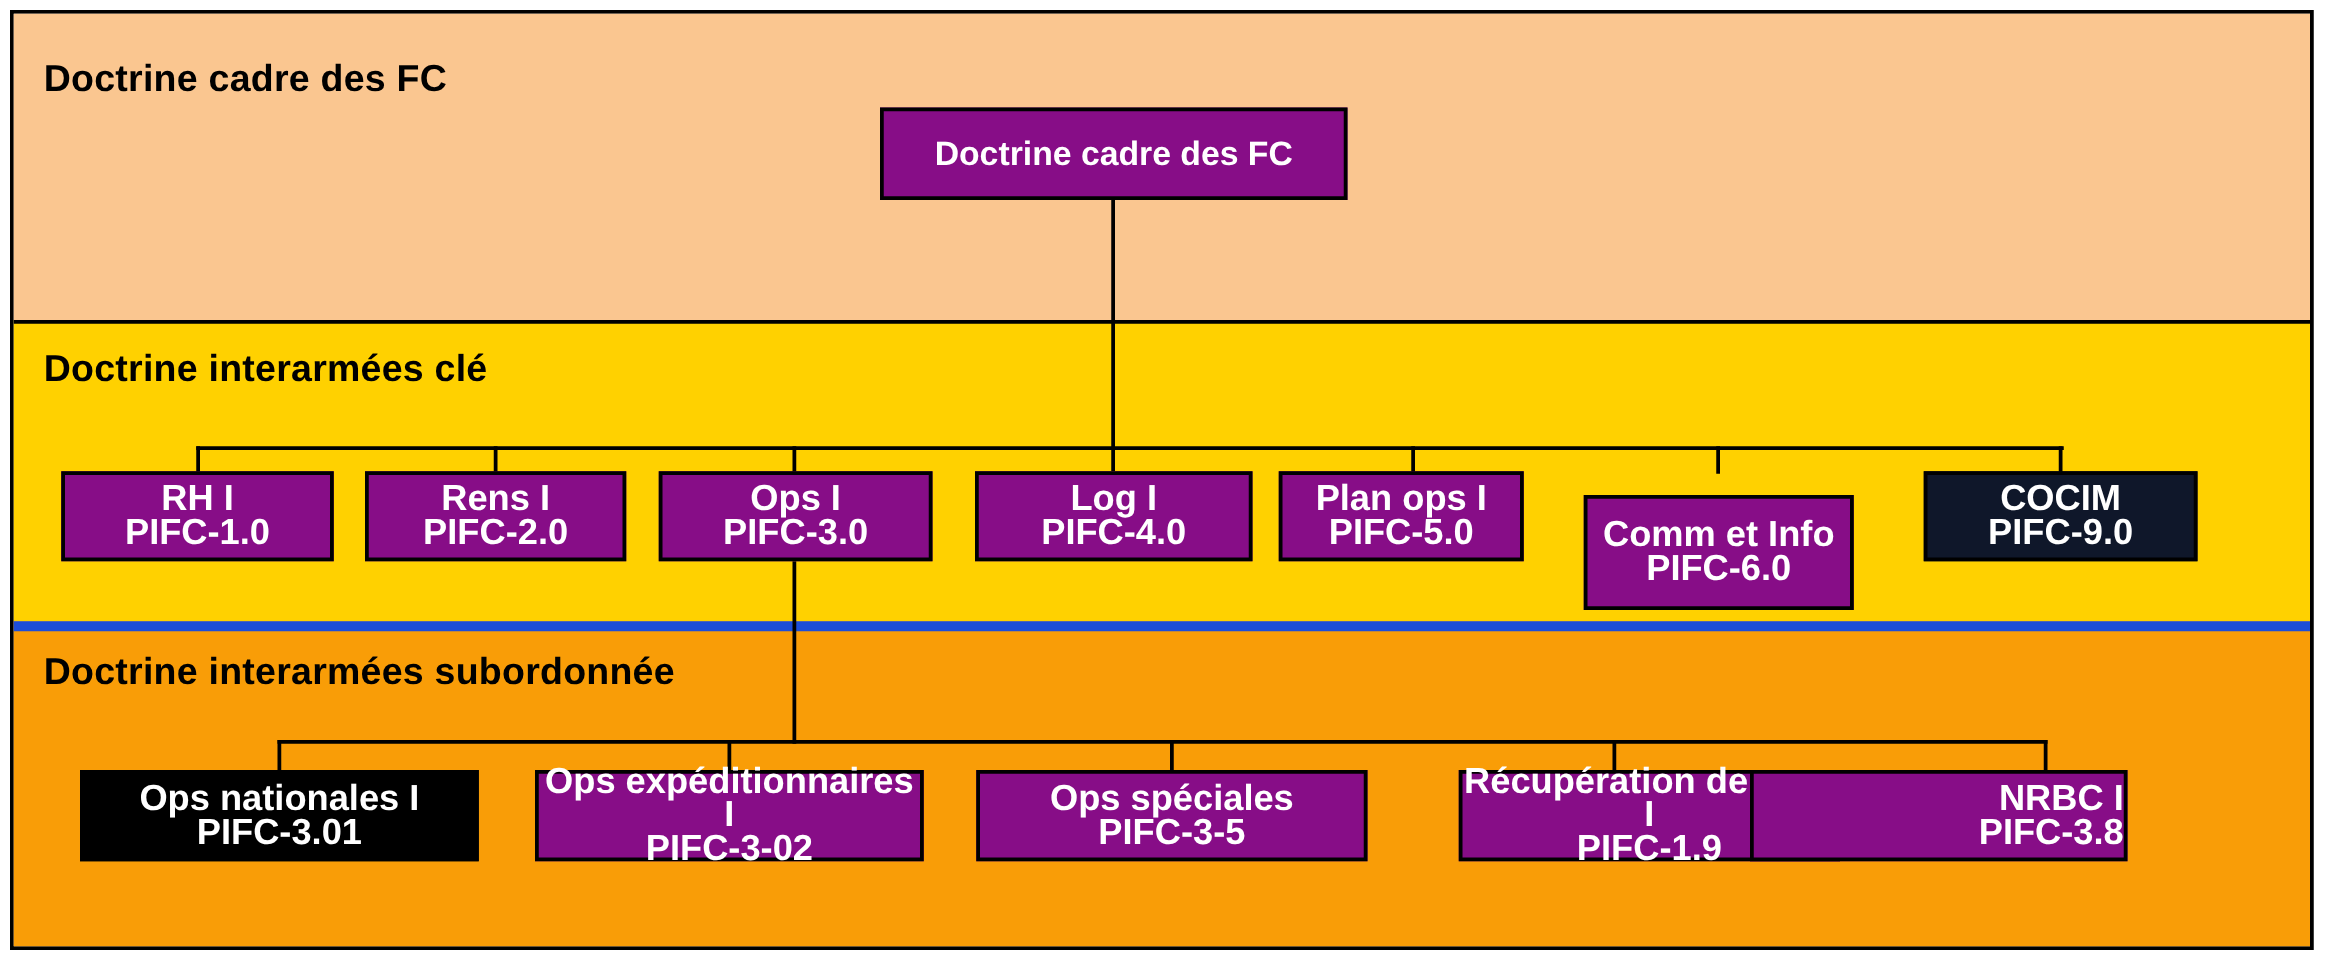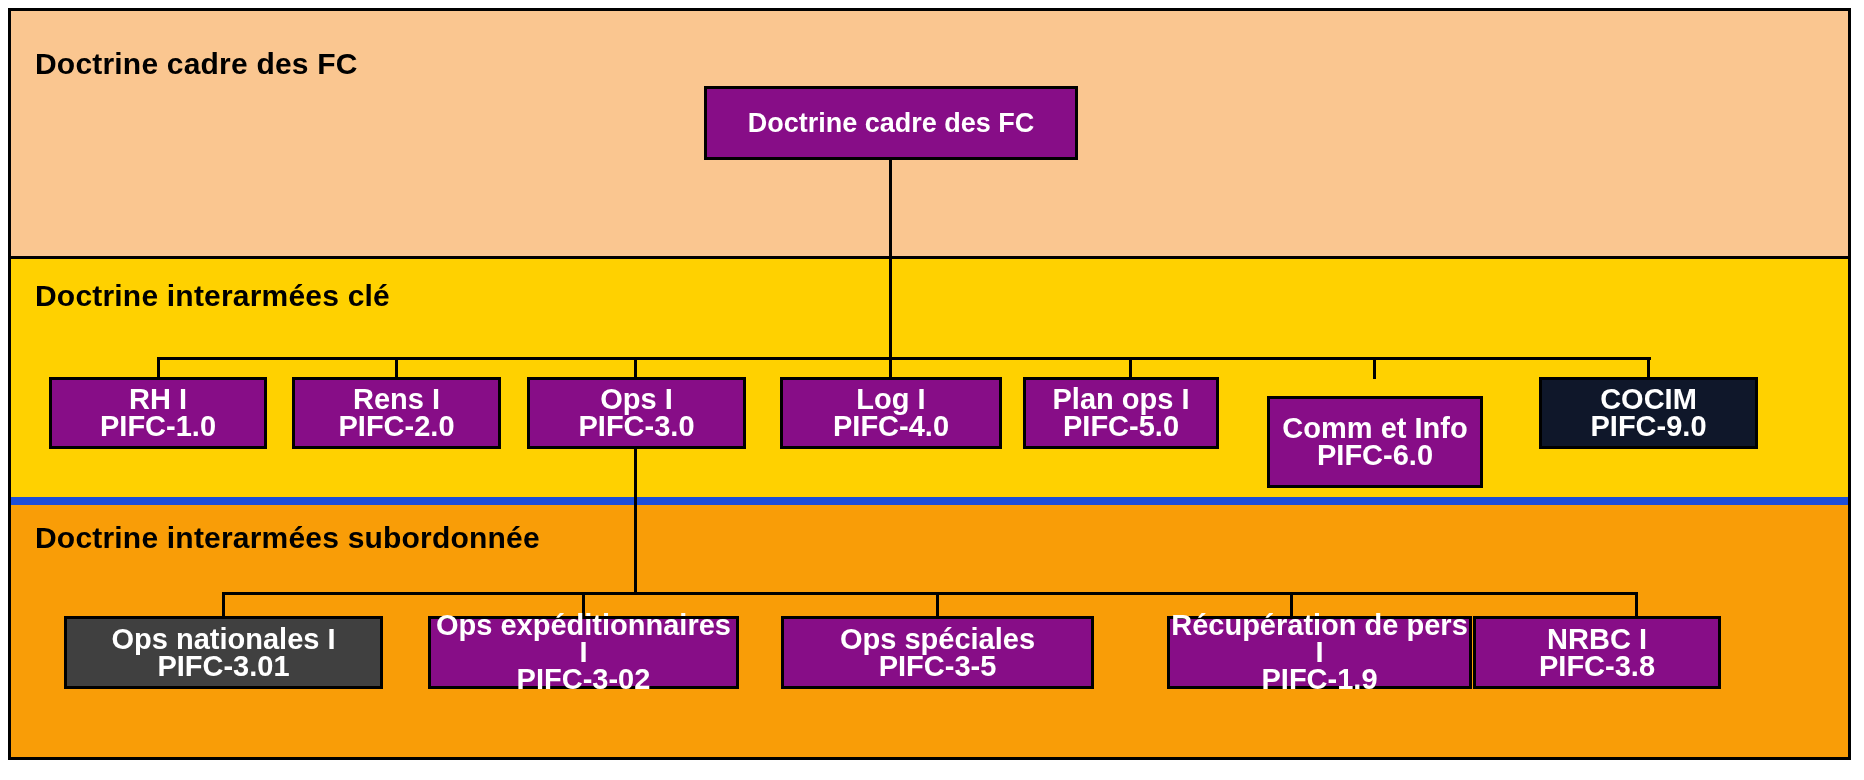--- a/index.html
+++ b/index.html
@@ -54,21 +54,21 @@
   .n-rens  { left:281px;  top:366px; width:209px; height:72px;text-align:right; }
   .n-ops   { left:516px;  top:366px; width:219px; height:72px; }
   .n-log   { left:769px;  top:366px; width:222px; height:72px; }
   .n-plan  { left:1012px; top:366px; width:196px; height:72px; }
   .n-comm  { left:1256px; top:366px; width:216px; height:92px;margin-top:19px; }
   .n-cocim { left:1528px; top:366px; width:219px; height:72px; }
   .n-nat   { left:53px;   top:605px; width:319px; height:73px; }
   .n-exp   { left:417px;  top:605px; width:311px; height:73px;text-align:center; }
   .n-spec  { left:770px;  top:605px; width:313px; height:73px; }
   .n-recup { left:1156px; top:605px; width:305px; height:73px; }
-  .n-nrbc  { left:1462px; top:605px; width:248px; height:73px; }
+  .n-nrbc  { left:1389px; top:605px; width:302px; height:73px;align-items:flex-end; }
 </style>
 </head>
 <body>
 
 <div class="figure">
 
   <div class="band band-1" style="background-color: rgb(250, 198, 144);">
     <div class="band-title">Doctrine cadre des FC</div>
   </div>
   <div class="band band-2" style="background-color: rgb(255, 209, 0);">
@@ -120,21 +120,21 @@
   </div>
   <div class="node n-comm" style="background-color: rgb(135, 13, 135);">
     <span>Comm et Info</span>
     <span>PIFC-6.0</span>
   </div>
   <div class="node n-cocim" style="background-color: #0f172a;">
     <span>COCIM</span>
     <span>PIFC-9.0</span>
   </div>
 
-  <div class="node n-nat" style="background-color: #404040;">
+  <div class="node n-nat" style="background-color: #000000;">
     <span>Ops nationales I</span>
     <span>PIFC-3.01</span>
   </div>
   <div class="node n-exp" style="background-color: rgb(135, 13, 135);">
     <span>Ops expéditionnaires I</span>
     <span>PIFC-3-02</span>
   </div>
   <div class="node n-spec" style="background-color: rgb(135, 13, 135);">
     <span>Ops spéciales</span>
     <span>PIFC-3-5</span>

